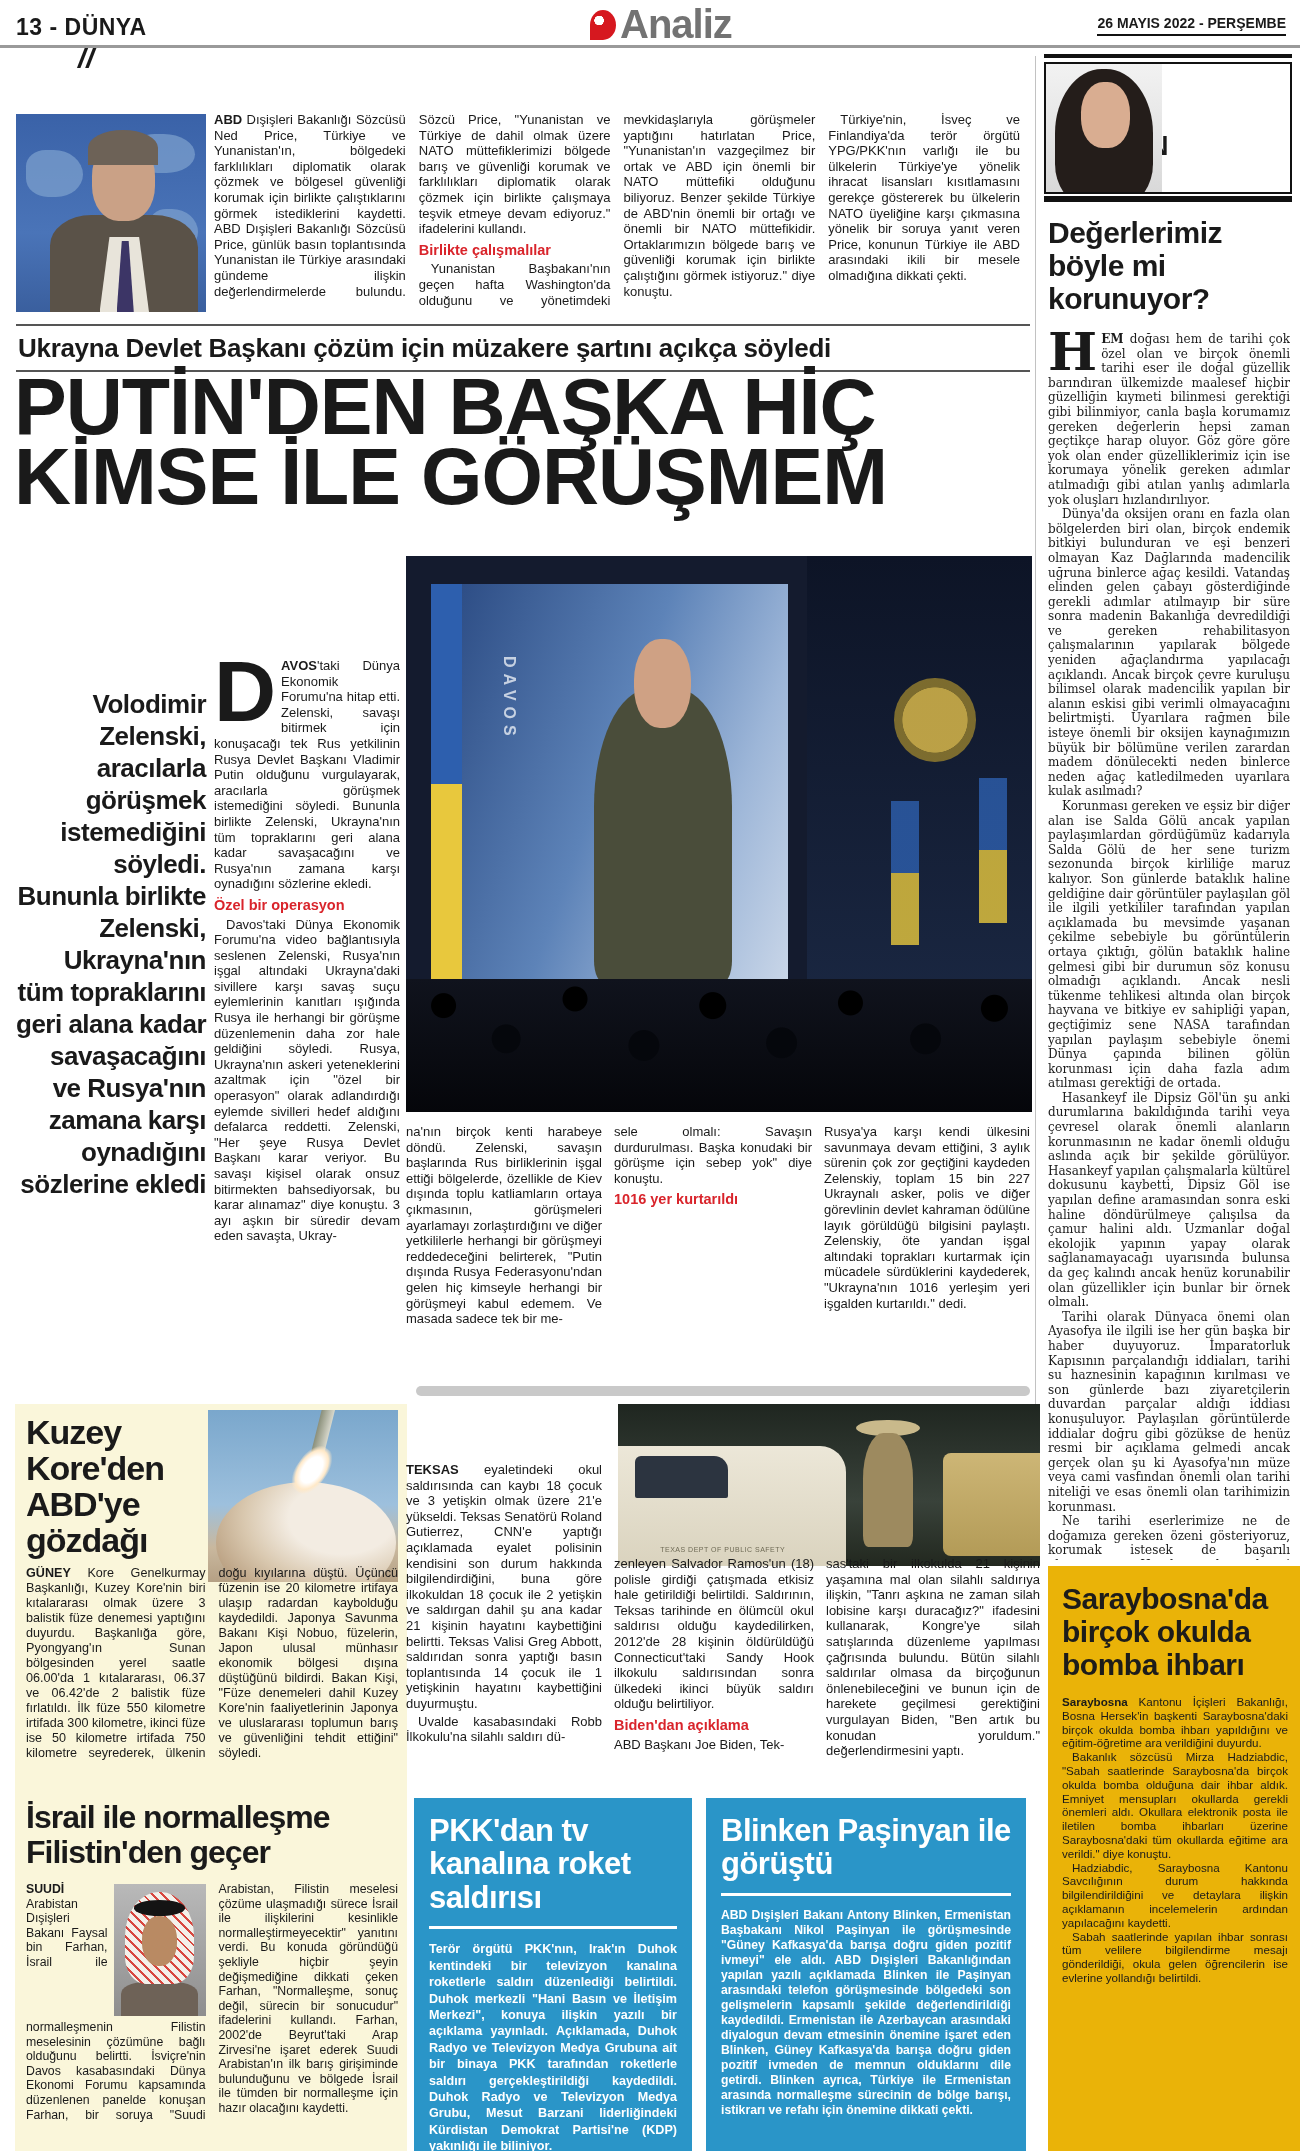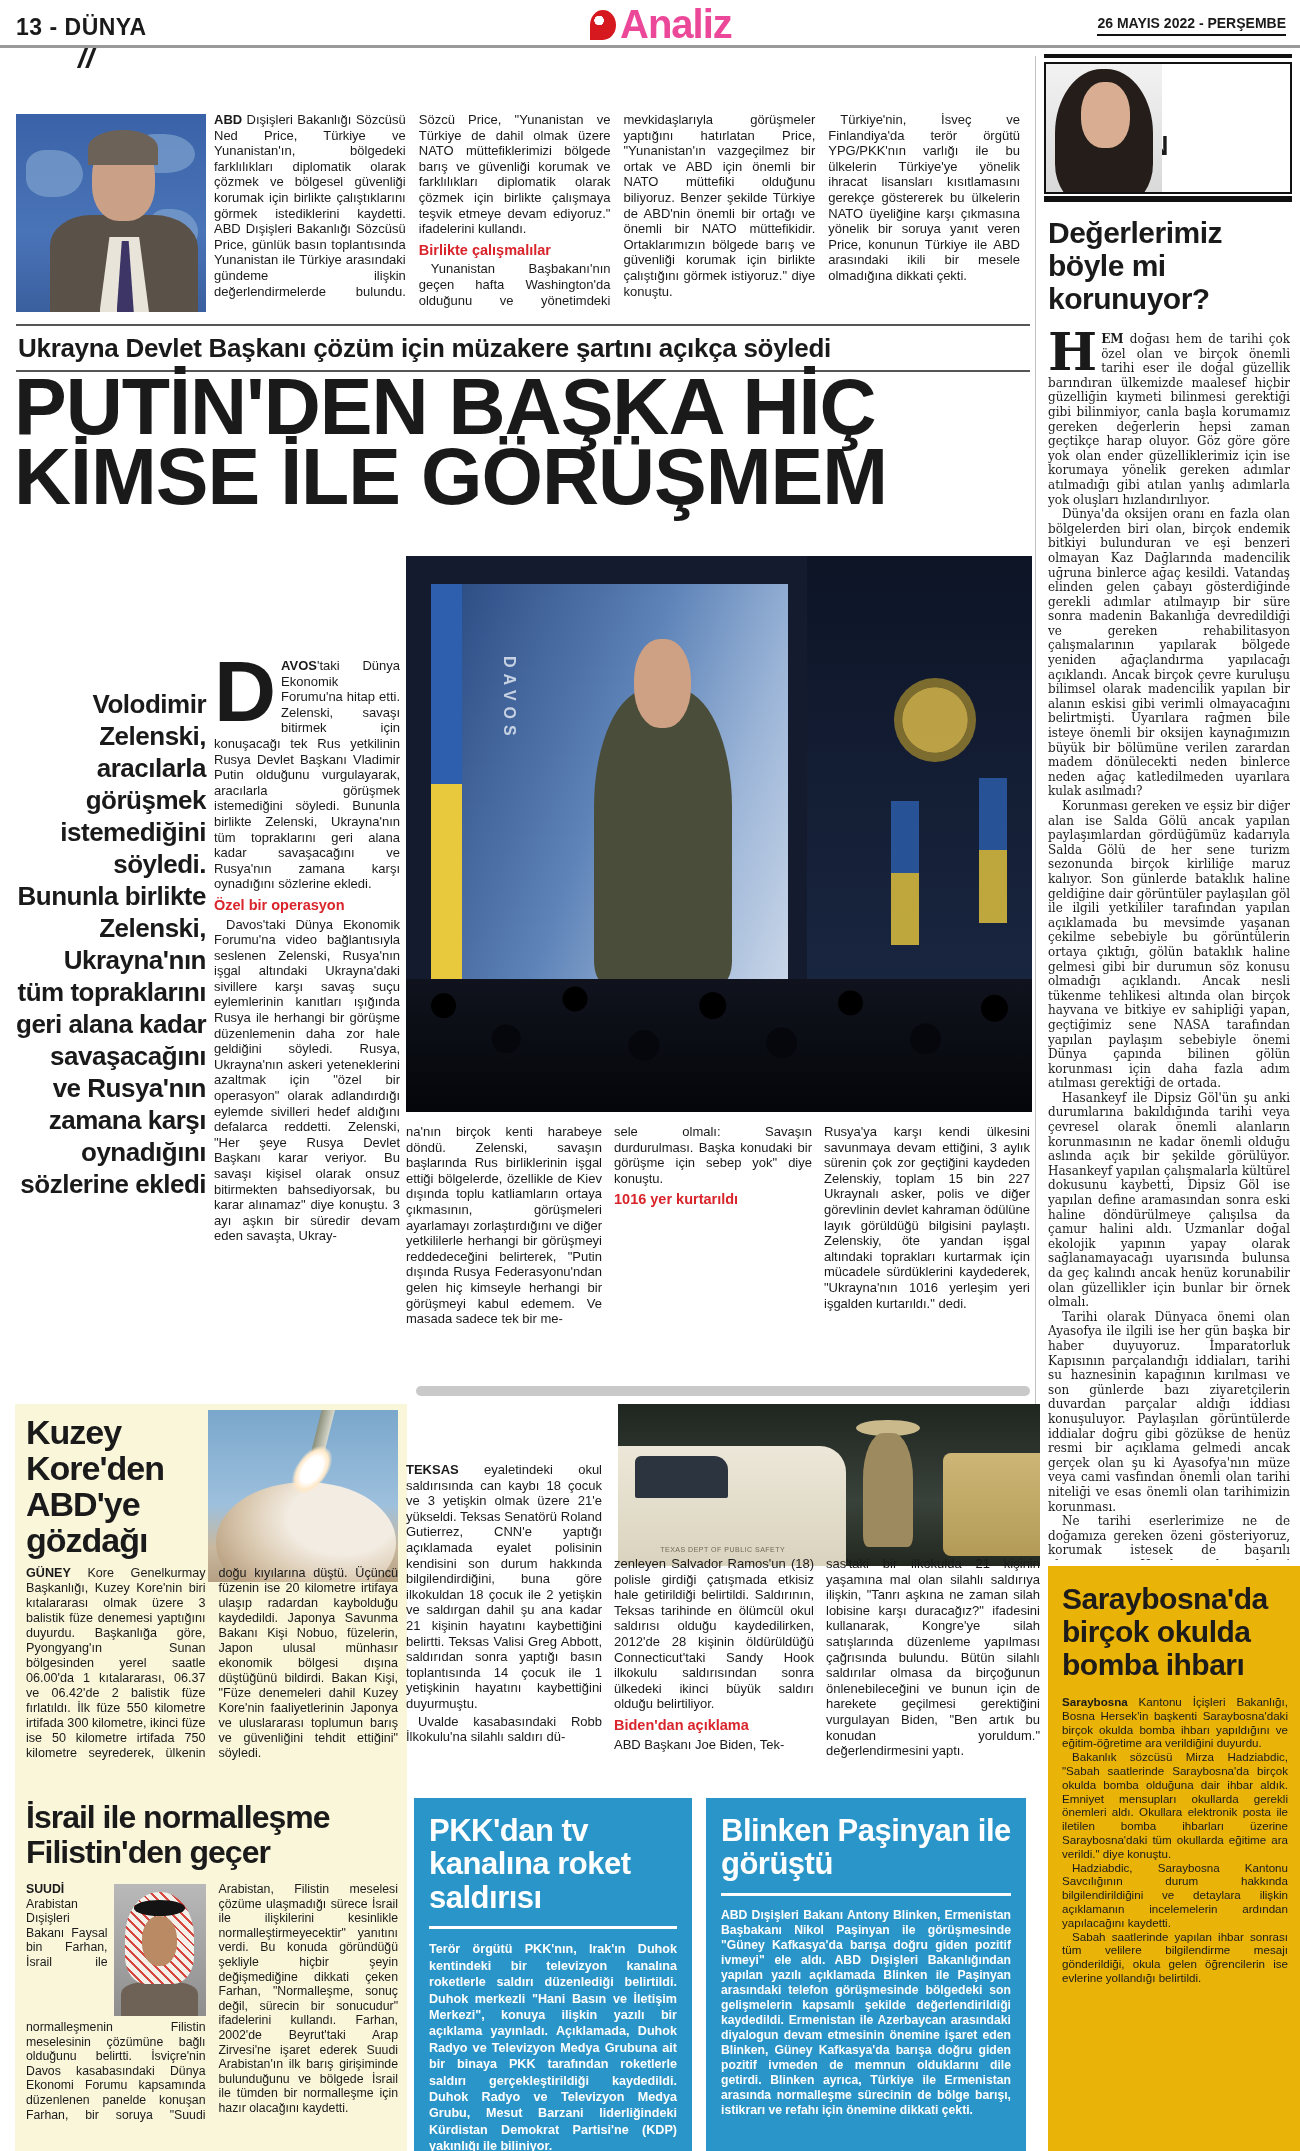--- a/index.html
+++ b/index.html
@@ -6,21 +6,21 @@
   #page{position:relative;width:1300px;height:2151px;background:#ffffff;overflow:hidden;
         font-family:"Liberation Sans",sans-serif;color:#1a1a1a;}
   .abs{position:absolute;}
   
   .hdr-section{font-size:23px;font-weight:700;letter-spacing:.5px;}
   .hdr-slash{font-size:30px;font-weight:900;font-style:italic;margin-left:10px;}
   .hdr-date{font-size:14px;font-weight:700;border-bottom:2px solid #111;padding-bottom:3px;}
   .hdr-rule{background:#9a9a9a;}
   .logo-wrap{display:flex;align-items:flex-end;gap:4px;}
   .logo-ico{width:26px;height:30px;border-radius:50% 50% 50% 0;background:radial-gradient(circle at 35% 35%,#fff 0 18%,#d6181f 19% 100%);}
-  .logo-txt{font-size:40px;font-weight:800;color:#ec4899;letter-spacing:-1px;line-height:.8;}
+  .logo-txt{font-size:40px;font-weight:800;color:#737373;letter-spacing:-1px;line-height:.8;}
   
   .body-txt{font-size:13px;line-height:15.6px;text-align:justify;overflow:hidden;}
   .lead{font-weight:700;}
   .red-sub{color:#d9242b;font-weight:700;font-size:14.5px;margin:6px 0 3px 0;text-align:left;}
   .para{margin:0 0 2px 0;text-indent:12px;}
   .para-first{margin:0 0 2px 0;}
   
   .top-headline{font-size:45px;font-weight:700;letter-spacing:-1.5px;line-height:1;}
   .top-body{column-count:4;column-gap:13px;}
   .photo{overflow:hidden;}

